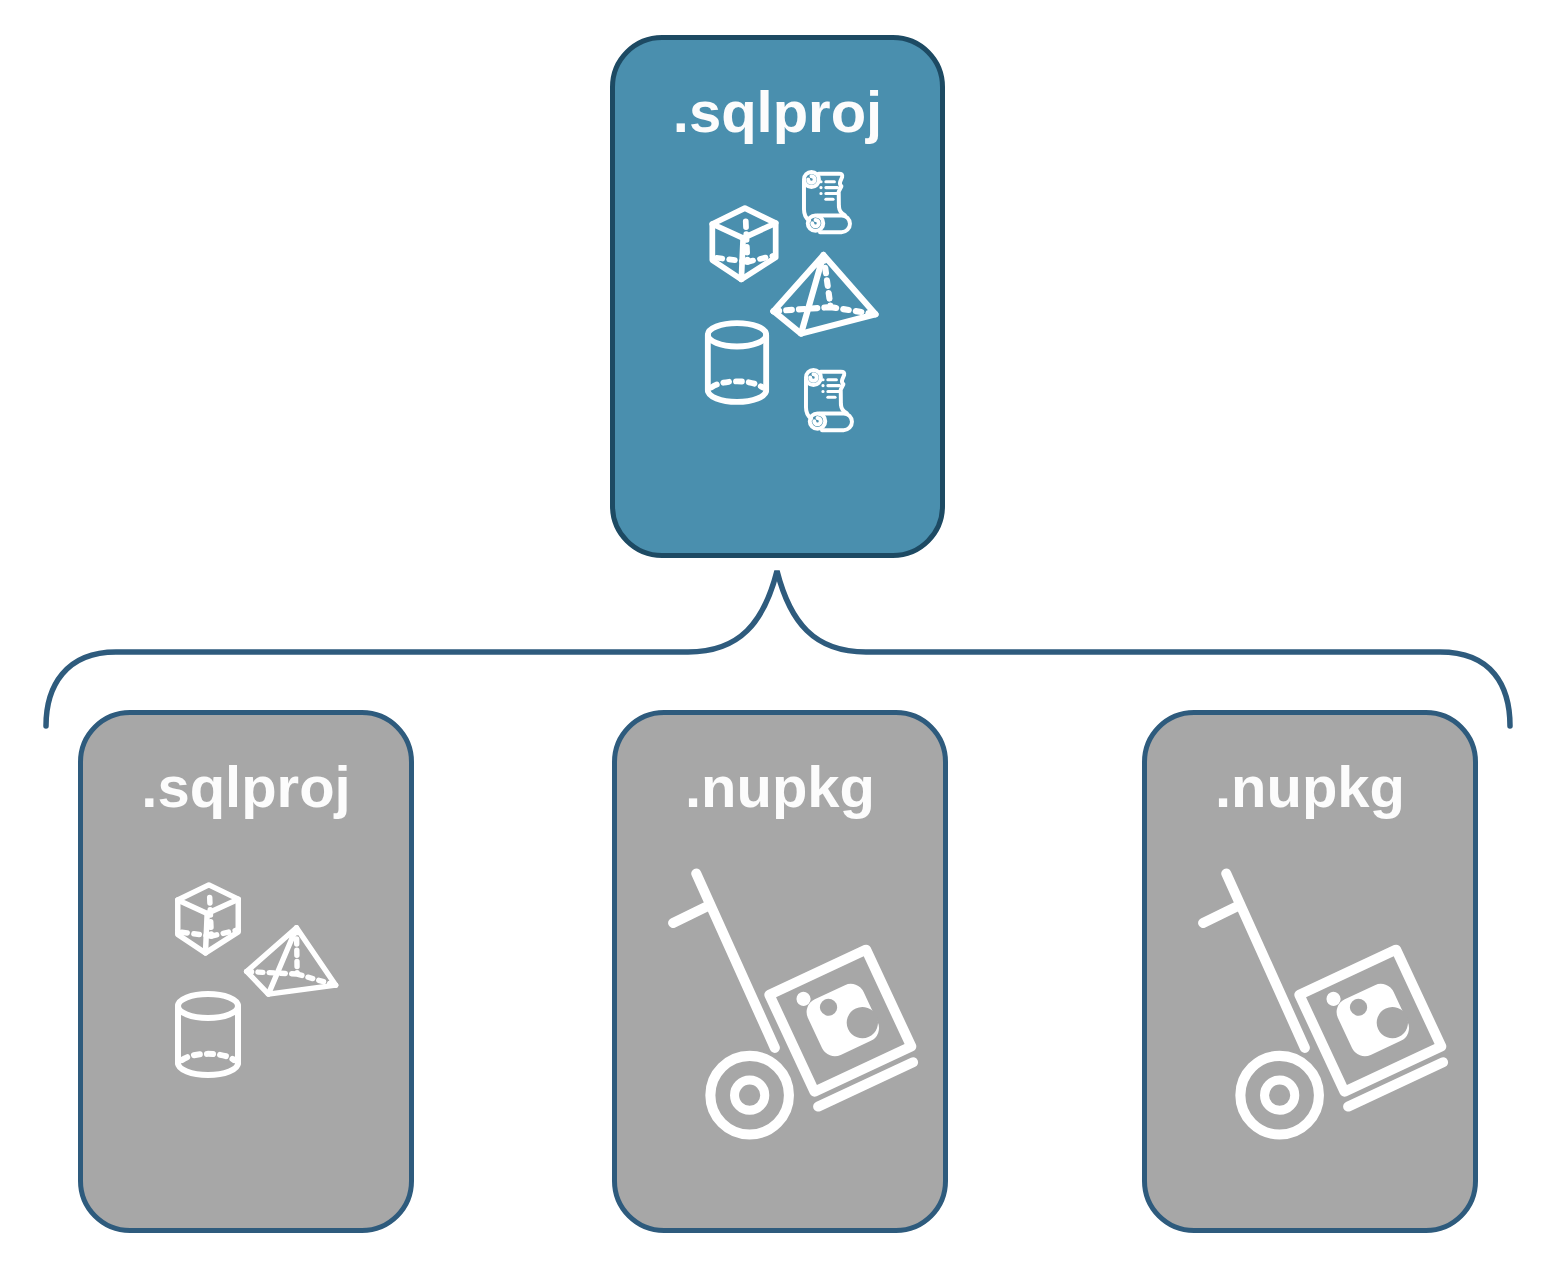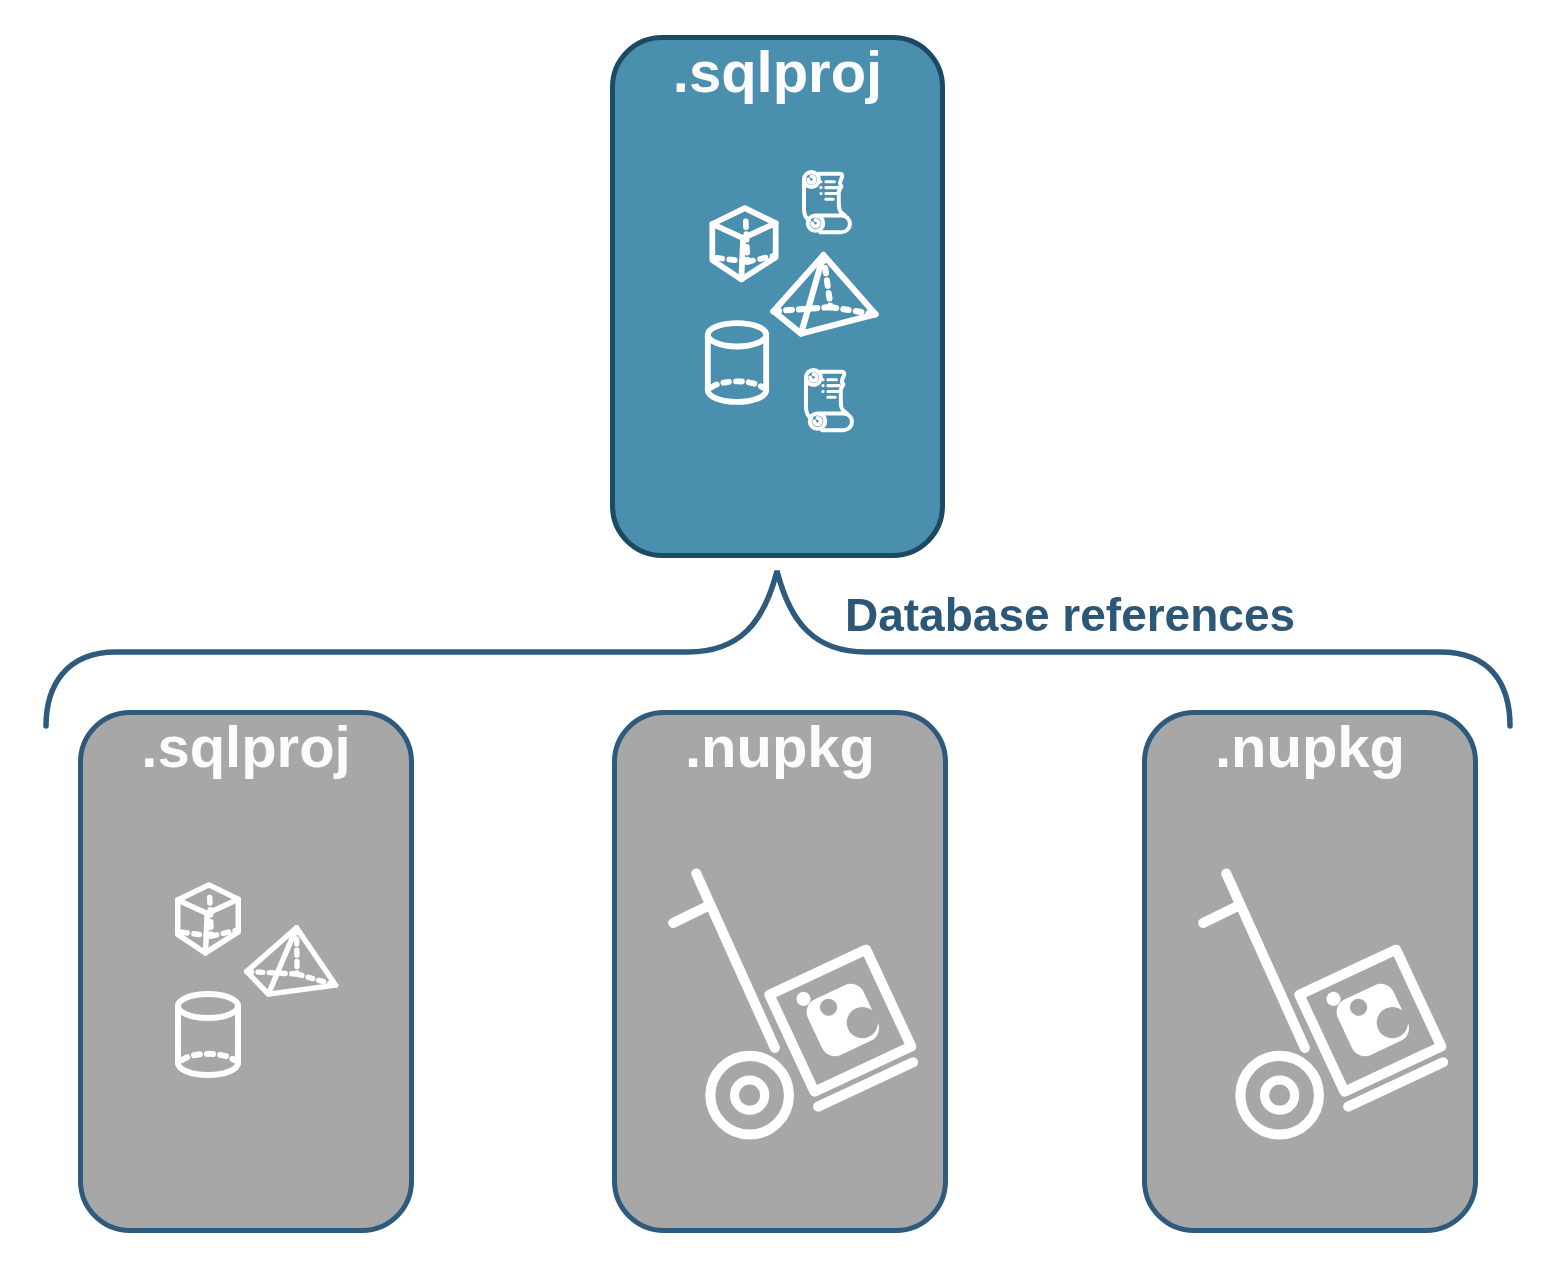--- a/index.html
+++ b/index.html
@@ -7,21 +7,21 @@
     position:relative;width:1566px;height:1274px;background:#ffffff;overflow:hidden;
     font-family:"Liberation Sans", sans-serif;
   }
   .card{position:absolute;box-sizing:border-box;border-radius:52px;border:5px solid #2E5B7D;}
   .card.root{left:610px;top:35px;width:335px;height:523px;background:#4A8FAE;border-color:#1D4A63;}
   .card.ref{top:710px;width:336px;height:523px;background:#A7A7A7;}
   #card-ref-1{left:78px;}
   #card-ref-2{left:612px;}
   #card-ref-3{left:1142px;}
   .card-title{
-    text-align:center;font-size:58px;font-weight:700;line-height:1.1;
+    padding-top:40px;text-align:center;font-size:58px;font-weight:700;line-height:1.1;
     color:#FCFCFC;letter-spacing:0px;
   }
   .ic{position:absolute;}
   
   .root .ic-cube{left:85px;top:160px;width:88px;height:92px;}
   .root .ic-scroll-1{left:178px;top:126px;width:72px;height:72px;}
   .root .ic-pyramid{left:150px;top:210px;width:118px;height:102px;}
   .root .ic-cylinder{left:87px;top:280px;width:70px;height:86px;}
   .root .ic-scroll-2{left:180px;top:324px;width:72px;height:72px;}
   
@@ -102,21 +102,20 @@
     </symbol>
   </defs>
 </svg>
 
 <div id="canvas">
 
   <svg id="connector" viewBox="0 0 1566 1274">
     <path d="M46 726 C46 686 66 652 116 652 L688 652 C740 652 764 622 777 571
              C790 622 814 652 866 652 L1440 652 C1492 652 1510 686 1510 726" fill="none" stroke="#2E5B7D" stroke-width="5.5" stroke-linecap="round"></path>
   </svg>
-  <div id="connector-label">Database references</div>
 
   <div class="card root" id="card-root">
     <div class="card-title">.sqlproj</div>
     <svg class="ic ic-cube">
         <use href="#sym-cube"></use>
       </svg>
     <svg class="ic ic-scroll-1">
         <use href="#sym-scroll"></use>
       </svg>
     <svg class="ic ic-pyramid">

